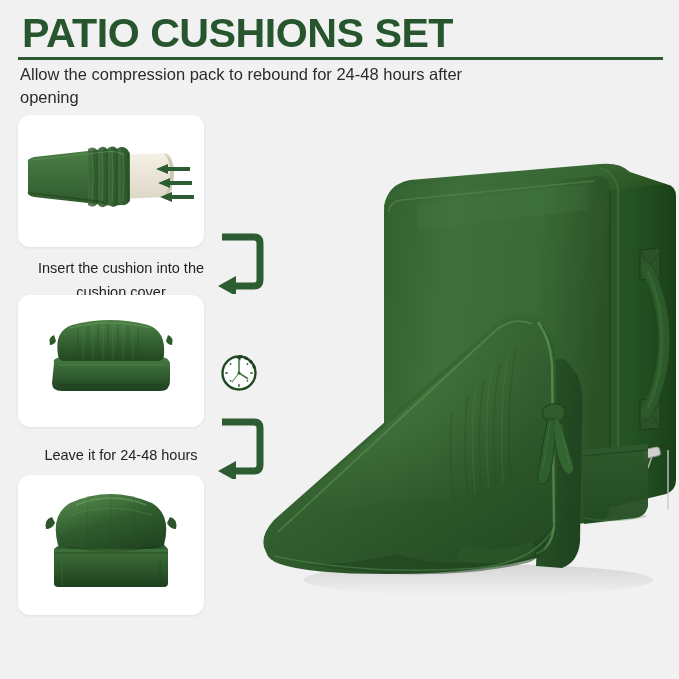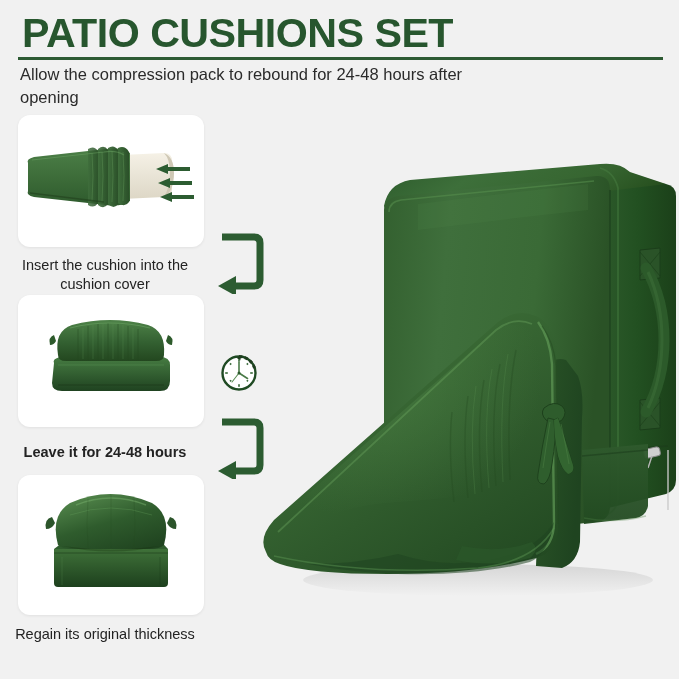--- a/index.html
+++ b/index.html
@@ -39,26 +39,26 @@
     position: absolute; left: 18px; width: 186px;
     background: #ffffff; border-radius: 12px;
     box-shadow: 0 1px 3px rgba(0,0,0,0.07);
     overflow: hidden;
   }
   .card.c1 { top: 115px; height: 132px; }
   .card.c2 { top: 295px; height: 132px; }
   .card.c3 { top: 475px; height: 140px; }
 
   .caption {
-    position: absolute; left: 4px; width: 202px;
+    position: absolute; left: 20px; width: 202px;
     text-align: center; font-size: 14.5px; color: #232323;
-    line-height: 19px; font-family: "Liberation Sans", sans-serif;
+    line-height: 24px; font-family: "Liberation Sans", sans-serif;
   }
   .caption.p1 { top: 256px; }
-  .caption.p2 { top: 443px; font-weight: bold; }
+  .caption.p2 { top: 443px; }
   .caption.p3 { top: 625px; }
 
   .art { position: absolute; inset: 0; }
 
   
   .bracket { position: absolute; }
   .bracket.b1 { left: 216px; top: 232px; }
   .bracket.b2 { left: 216px; top: 417px; }
 
   
@@ -204,21 +204,20 @@
 
         <g stroke="#24491f" stroke-width="0.9" fill="none" opacity="0.25">
           <path d="M70 24 Q68 48 70 73"></path>
           <path d="M93 20 Q93 46 93 73"></path>
           <path d="M116 24 Q118 48 116 73"></path>
         </g>
 
         <path d="M44 71 Q93 78 142 71 Q93 82 44 71Z" fill="#16300f" opacity="0.35"></path>
       </svg>
     </div>
-    <div class="caption p3">Regain its original thickness</div>
 
   </div>
 
   <svg class="bracket b1" width="52" height="62" viewBox="0 0 52 62">
     <path d="M6 5 L38 5 Q44 5 44 11 L44 48 Q44 54 38 54 L18 54" stroke="#2c5c31" stroke-width="7" fill="none" stroke-linecap="butt"></path>
     <path d="M20 44 L20 64 L2 54 Z" fill="#2c5c31"></path>
   </svg>
 
   <svg class="bracket b2" width="52" height="62" viewBox="0 0 52 62">
     <path d="M6 5 L38 5 Q44 5 44 11 L44 48 Q44 54 38 54 L18 54" stroke="#2c5c31" stroke-width="7" fill="none" stroke-linecap="butt"></path>

